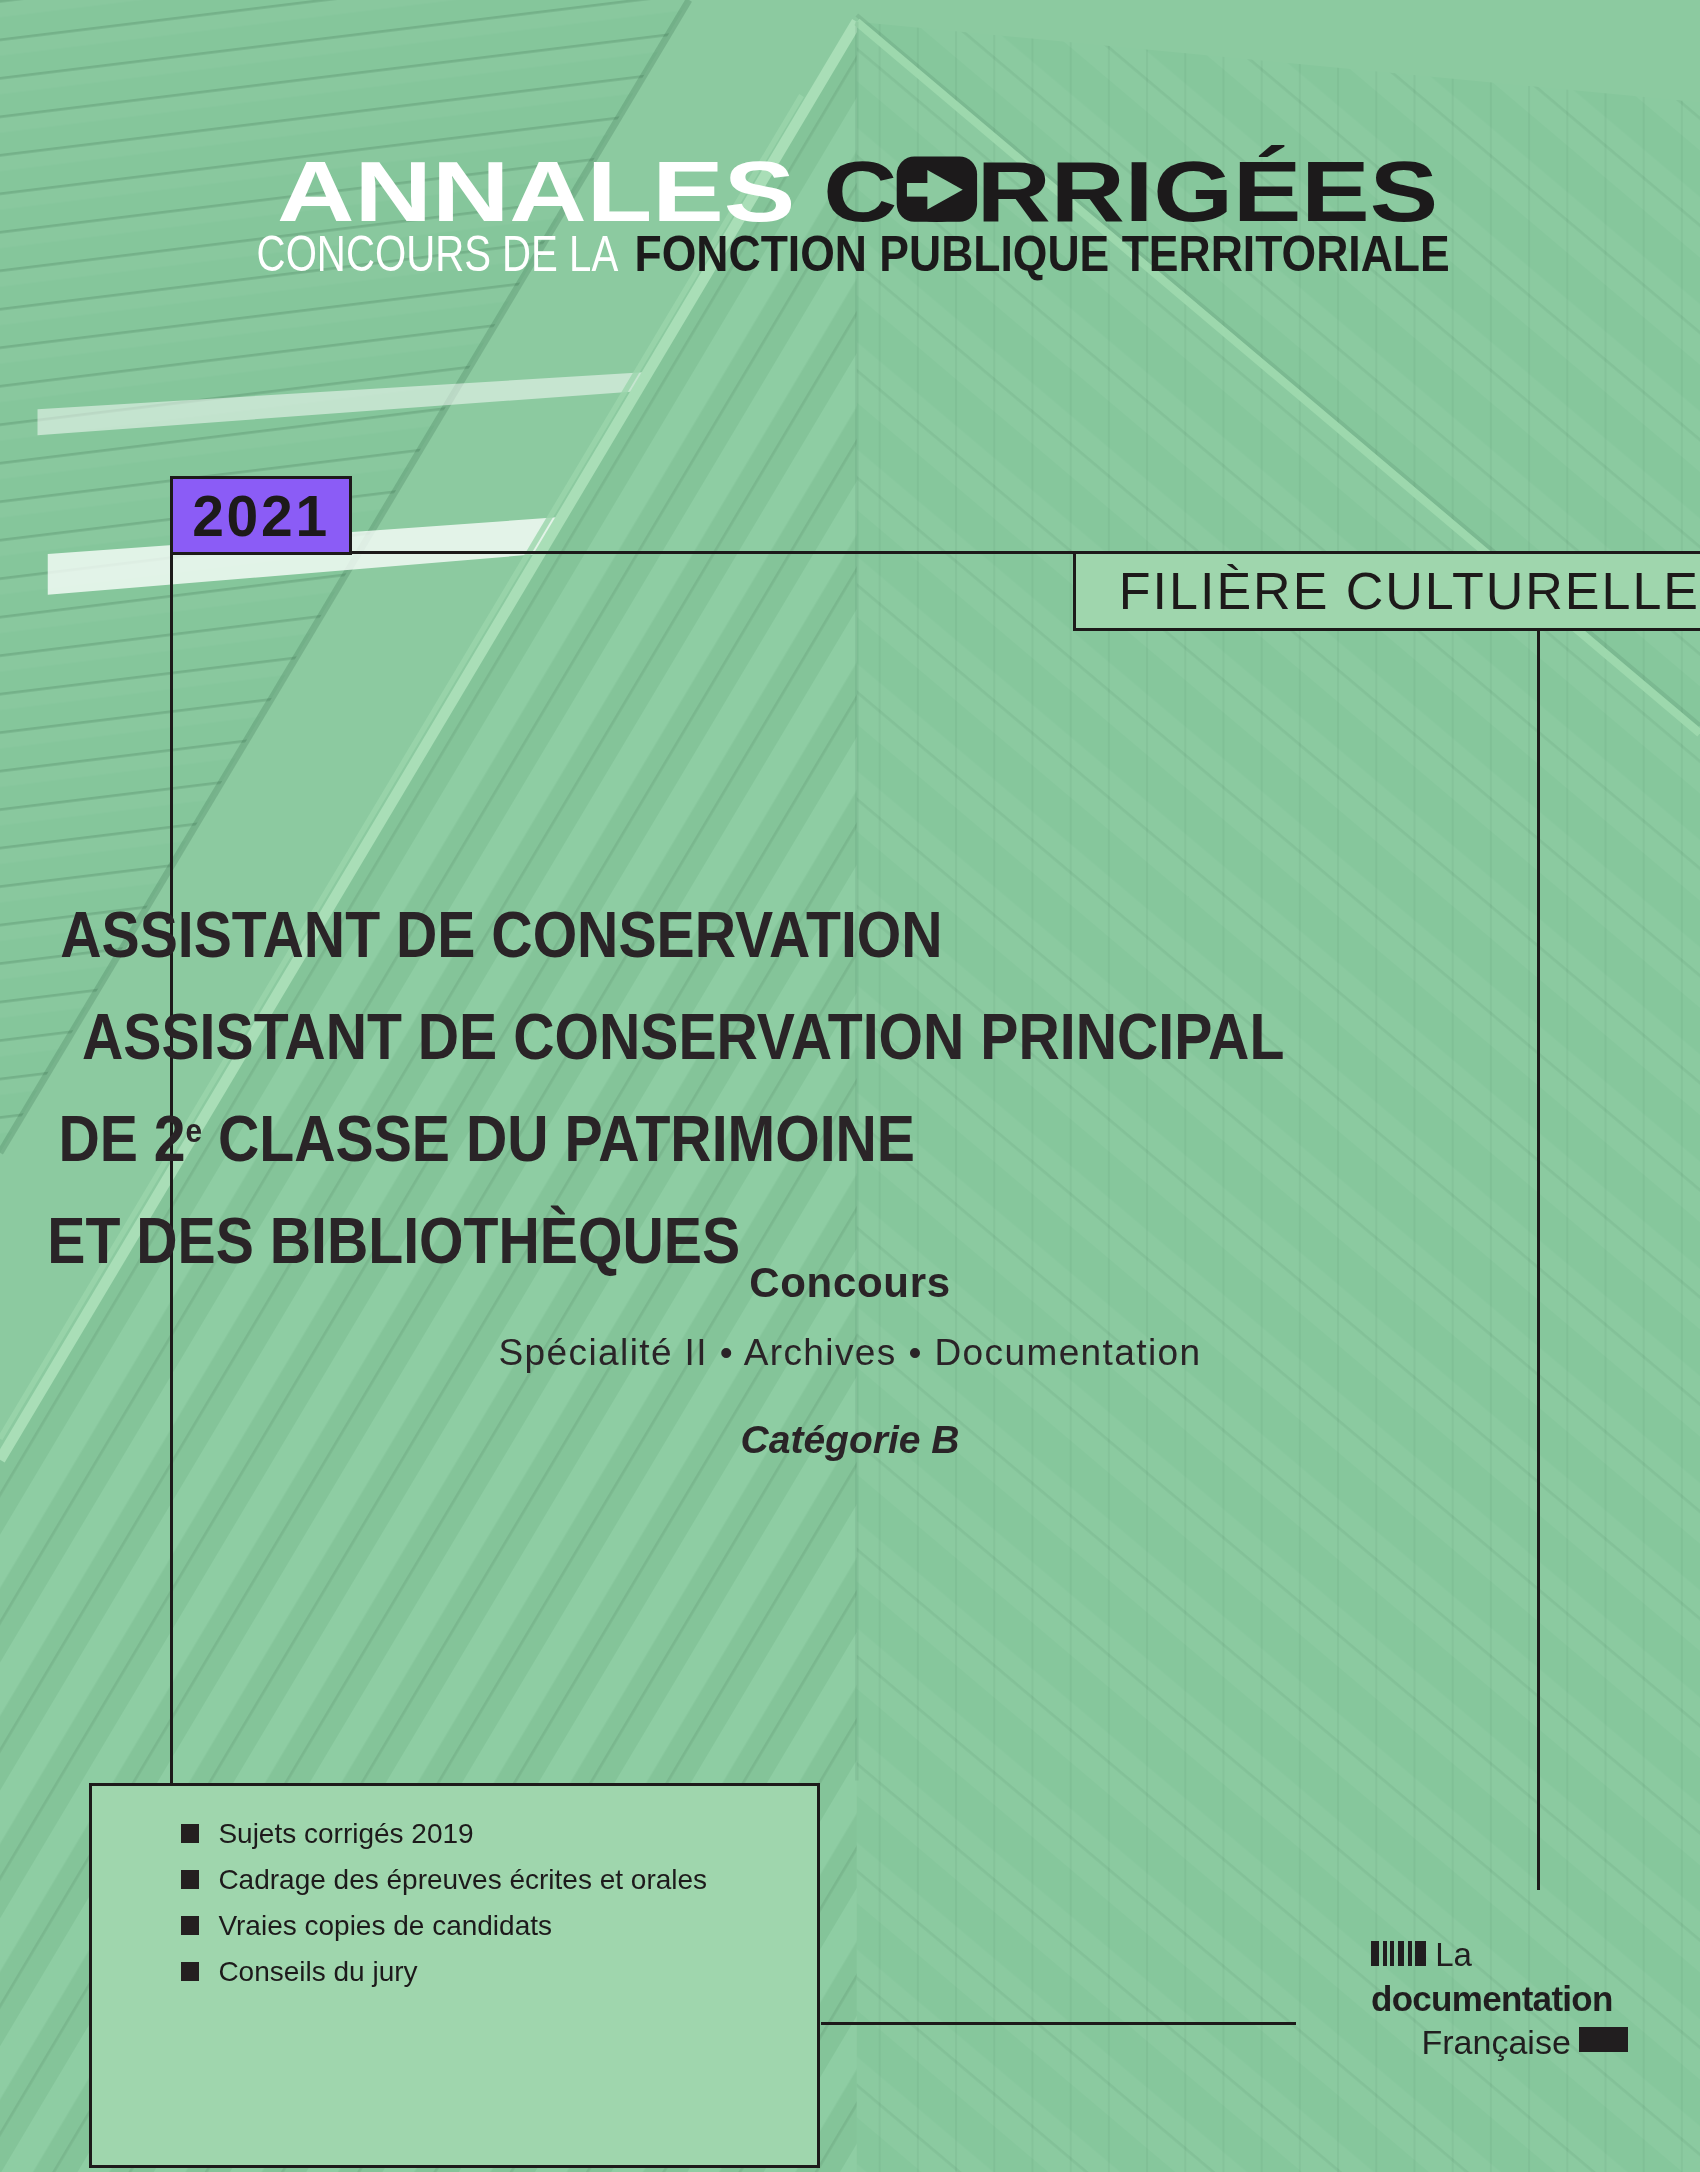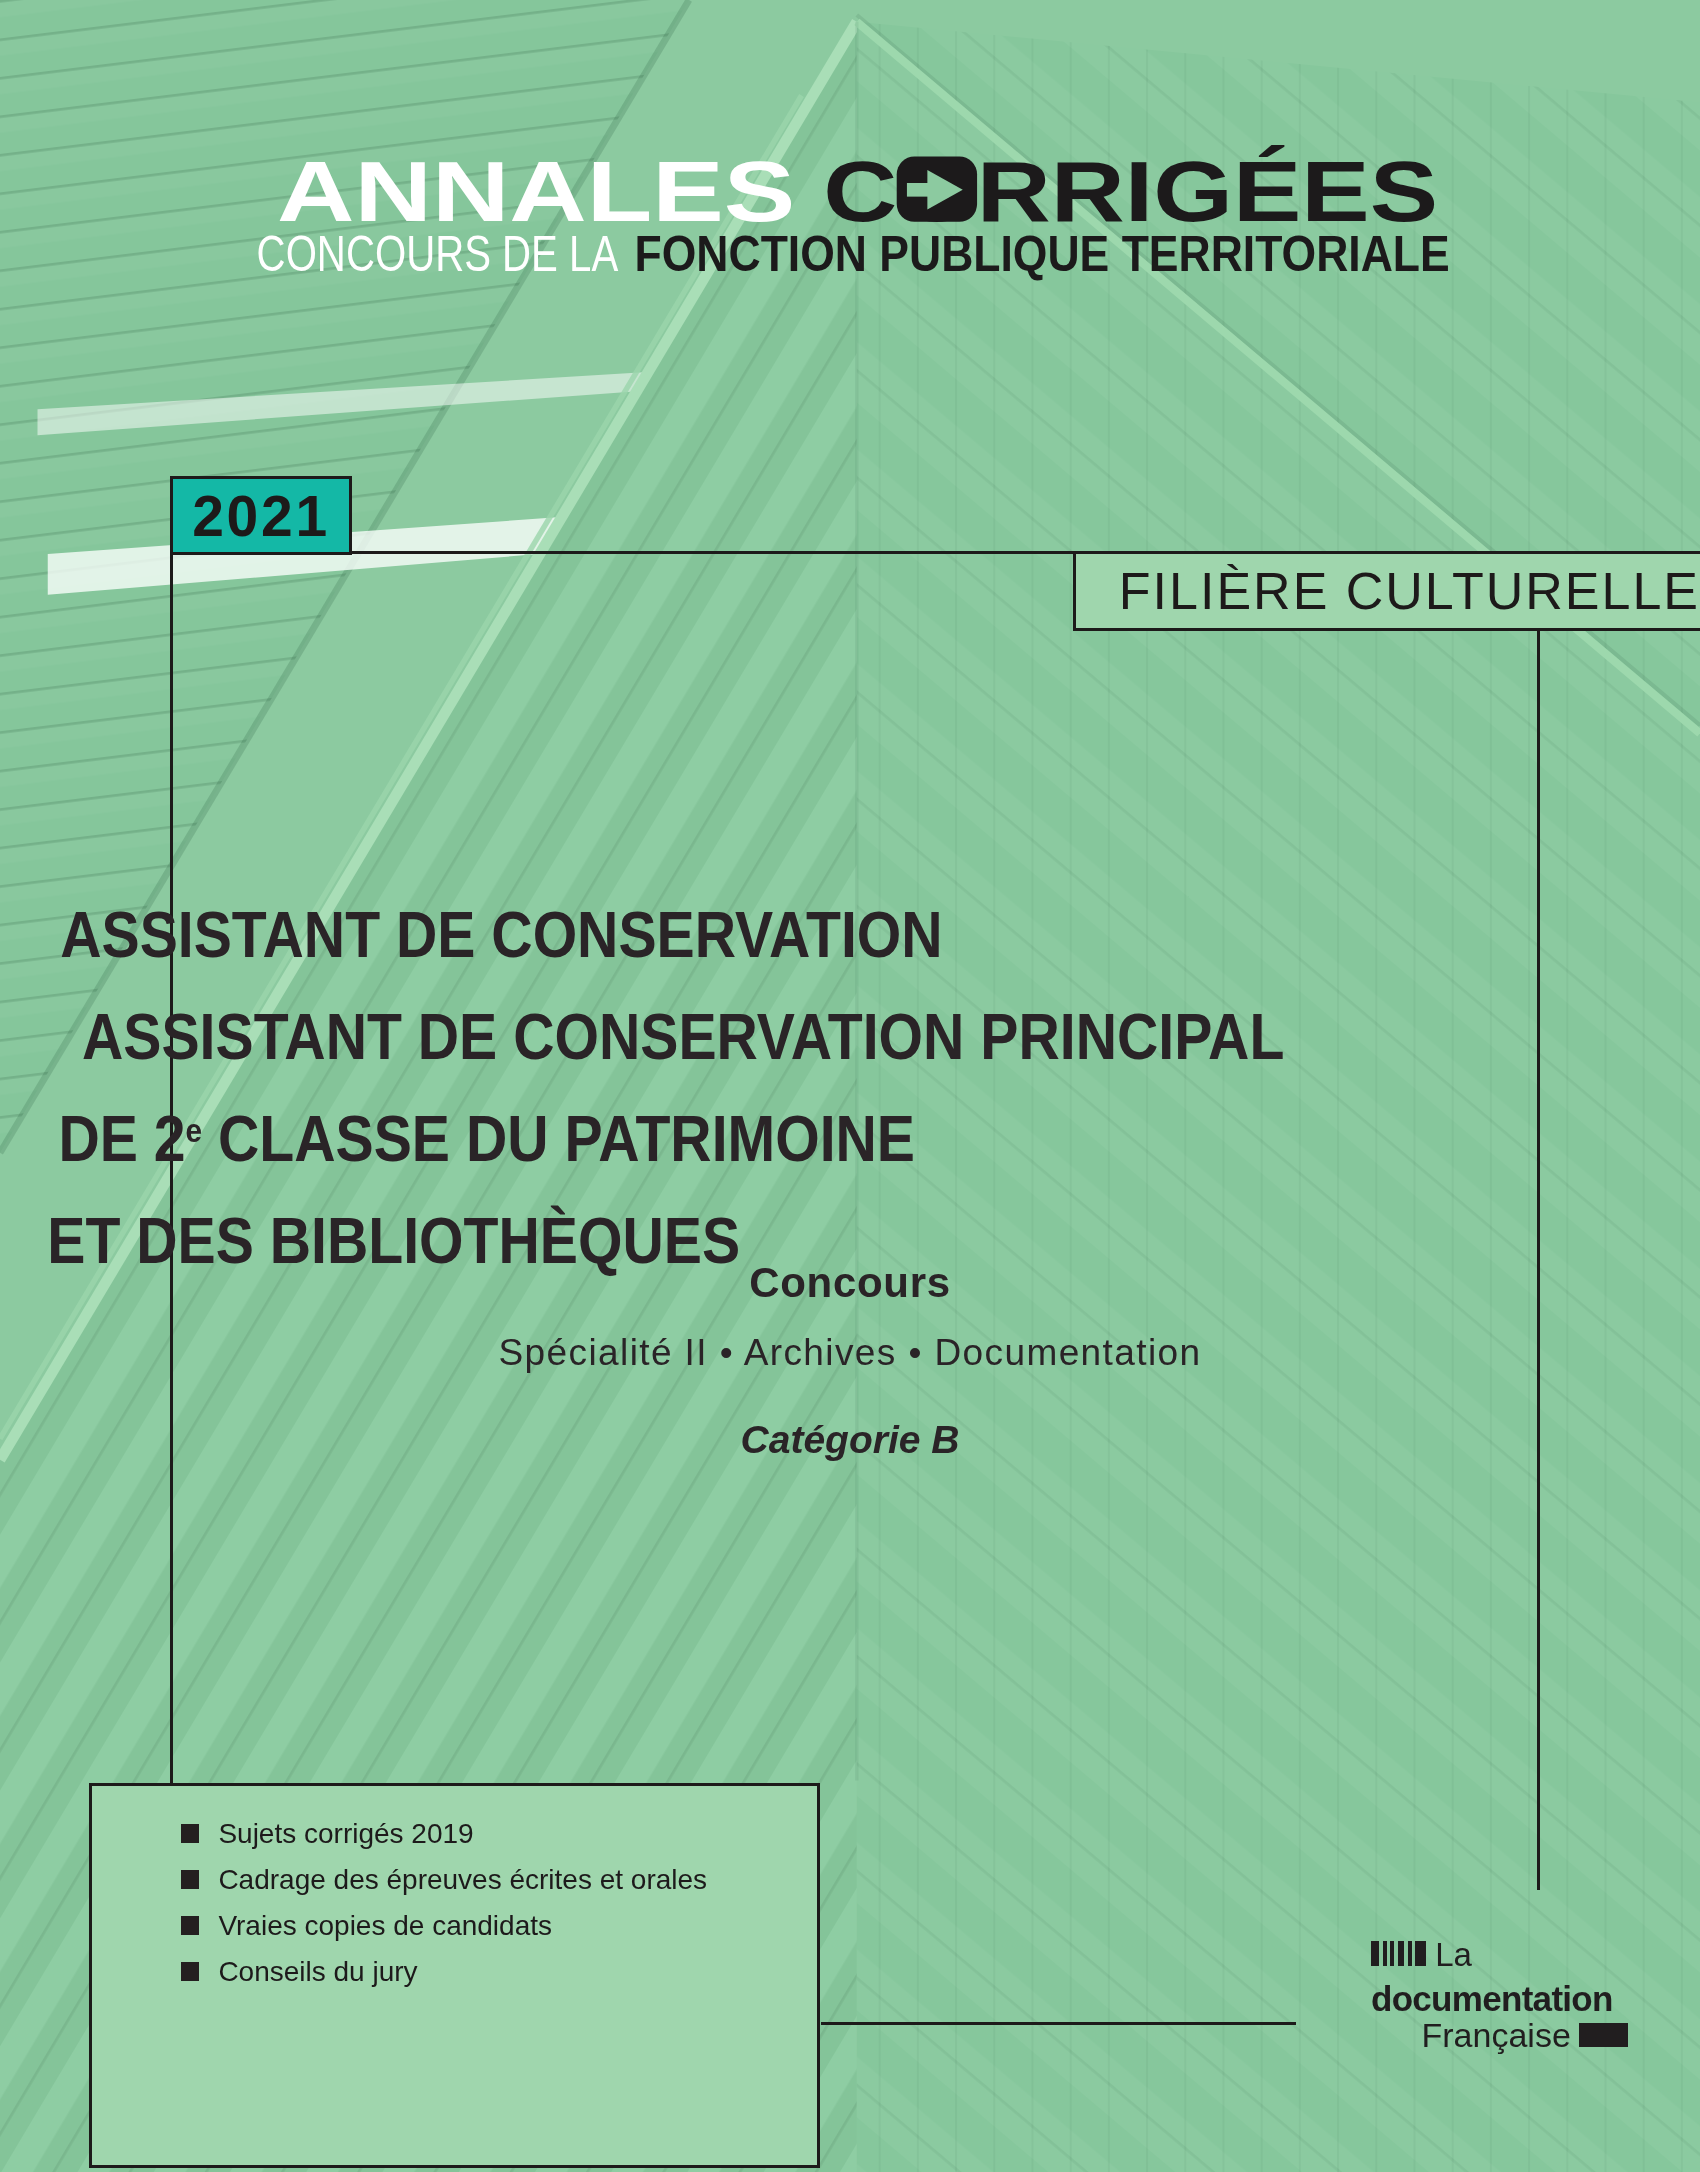--- a/index.html
+++ b/index.html
@@ -22,21 +22,21 @@
 
   
   .frameline{position:absolute;background:#1d1a1a;}
   .hline-top{left:170px;top:551px;width:1530px;height:3.4px;}
   .vline-left{left:170px;top:551px;width:3.4px;height:1232px;}
   .vline-right{left:1537px;top:631px;width:3.4px;height:1259px;}
   .hline-mid{left:821px;top:2022px;width:475px;height:3.4px;}
 
   .year-badge{
     position:absolute;left:170px;top:476px;width:182px;height:79px;
-    box-sizing:border-box;border:3.4px solid #1d1a1a;background:#14b8a6;
+    box-sizing:border-box;border:3.4px solid #1d1a1a;background:#8b5cf6;
     display:flex;align-items:center;justify-content:center;
     font-size:57px;font-weight:700;letter-spacing:2.7px;color:#1d1a1a;
   }
   .filiere-badge{
     position:absolute;left:1073px;top:551px;width:627px;height:80px;
     box-sizing:border-box;border:3.4px solid #1d1a1a;border-right:none;background:#9fd6ad;
     display:flex;align-items:center;justify-content:flex-end;
     font-size:52px;font-weight:400;letter-spacing:2px;color:#1d1a1a;
   }
 
@@ -62,21 +62,21 @@
   .bullet-square{width:18.4px;height:18.4px;background:#241f20;flex:none;}
 
   
   .publisher{position:absolute;left:1371px;top:1941px;width:257px;color:#211e1f;}
   .pub-row1{display:flex;align-items:flex-start;gap:9px;height:30px;}
   .pub-bars{display:flex;gap:3.4px;height:24.6px;align-items:stretch;}
   .pub-bar{background:#211e1f;}
   .b1{width:8.2px;}.b2{width:4.1px;}.b3{width:4.1px;}.b4{width:6.8px;}.b5{width:4.1px;}.b6{width:11px;}
   .pub-la{font-size:33px;line-height:27px;}
   .pub-doc{font-size:35px;font-weight:700;letter-spacing:-0.7px;line-height:30px;margin-top:13px;}
-  .pub-row3{display:flex;justify-content:flex-end;align-items:center;gap:8.2px;margin-top:6px;font-size:34px;line-height:30px;}
+  .pub-row3{display:flex;justify-content:flex-end;gap:8.2px;margin-top:13px;font-size:34px;line-height:30px;}
   .pub-square{width:49px;height:24.6px;background:#211e1f;}
 </style>
 </head>
 <body>
 
 <div class="cover">
 
   <svg class="bg" viewBox="0 0 2492 3184" preserveAspectRatio="none" aria-hidden="true">
     <defs>
       <pattern id="pBack" patternUnits="userSpaceOnUse" width="60" height="56" patternTransform="rotate(-7)">

